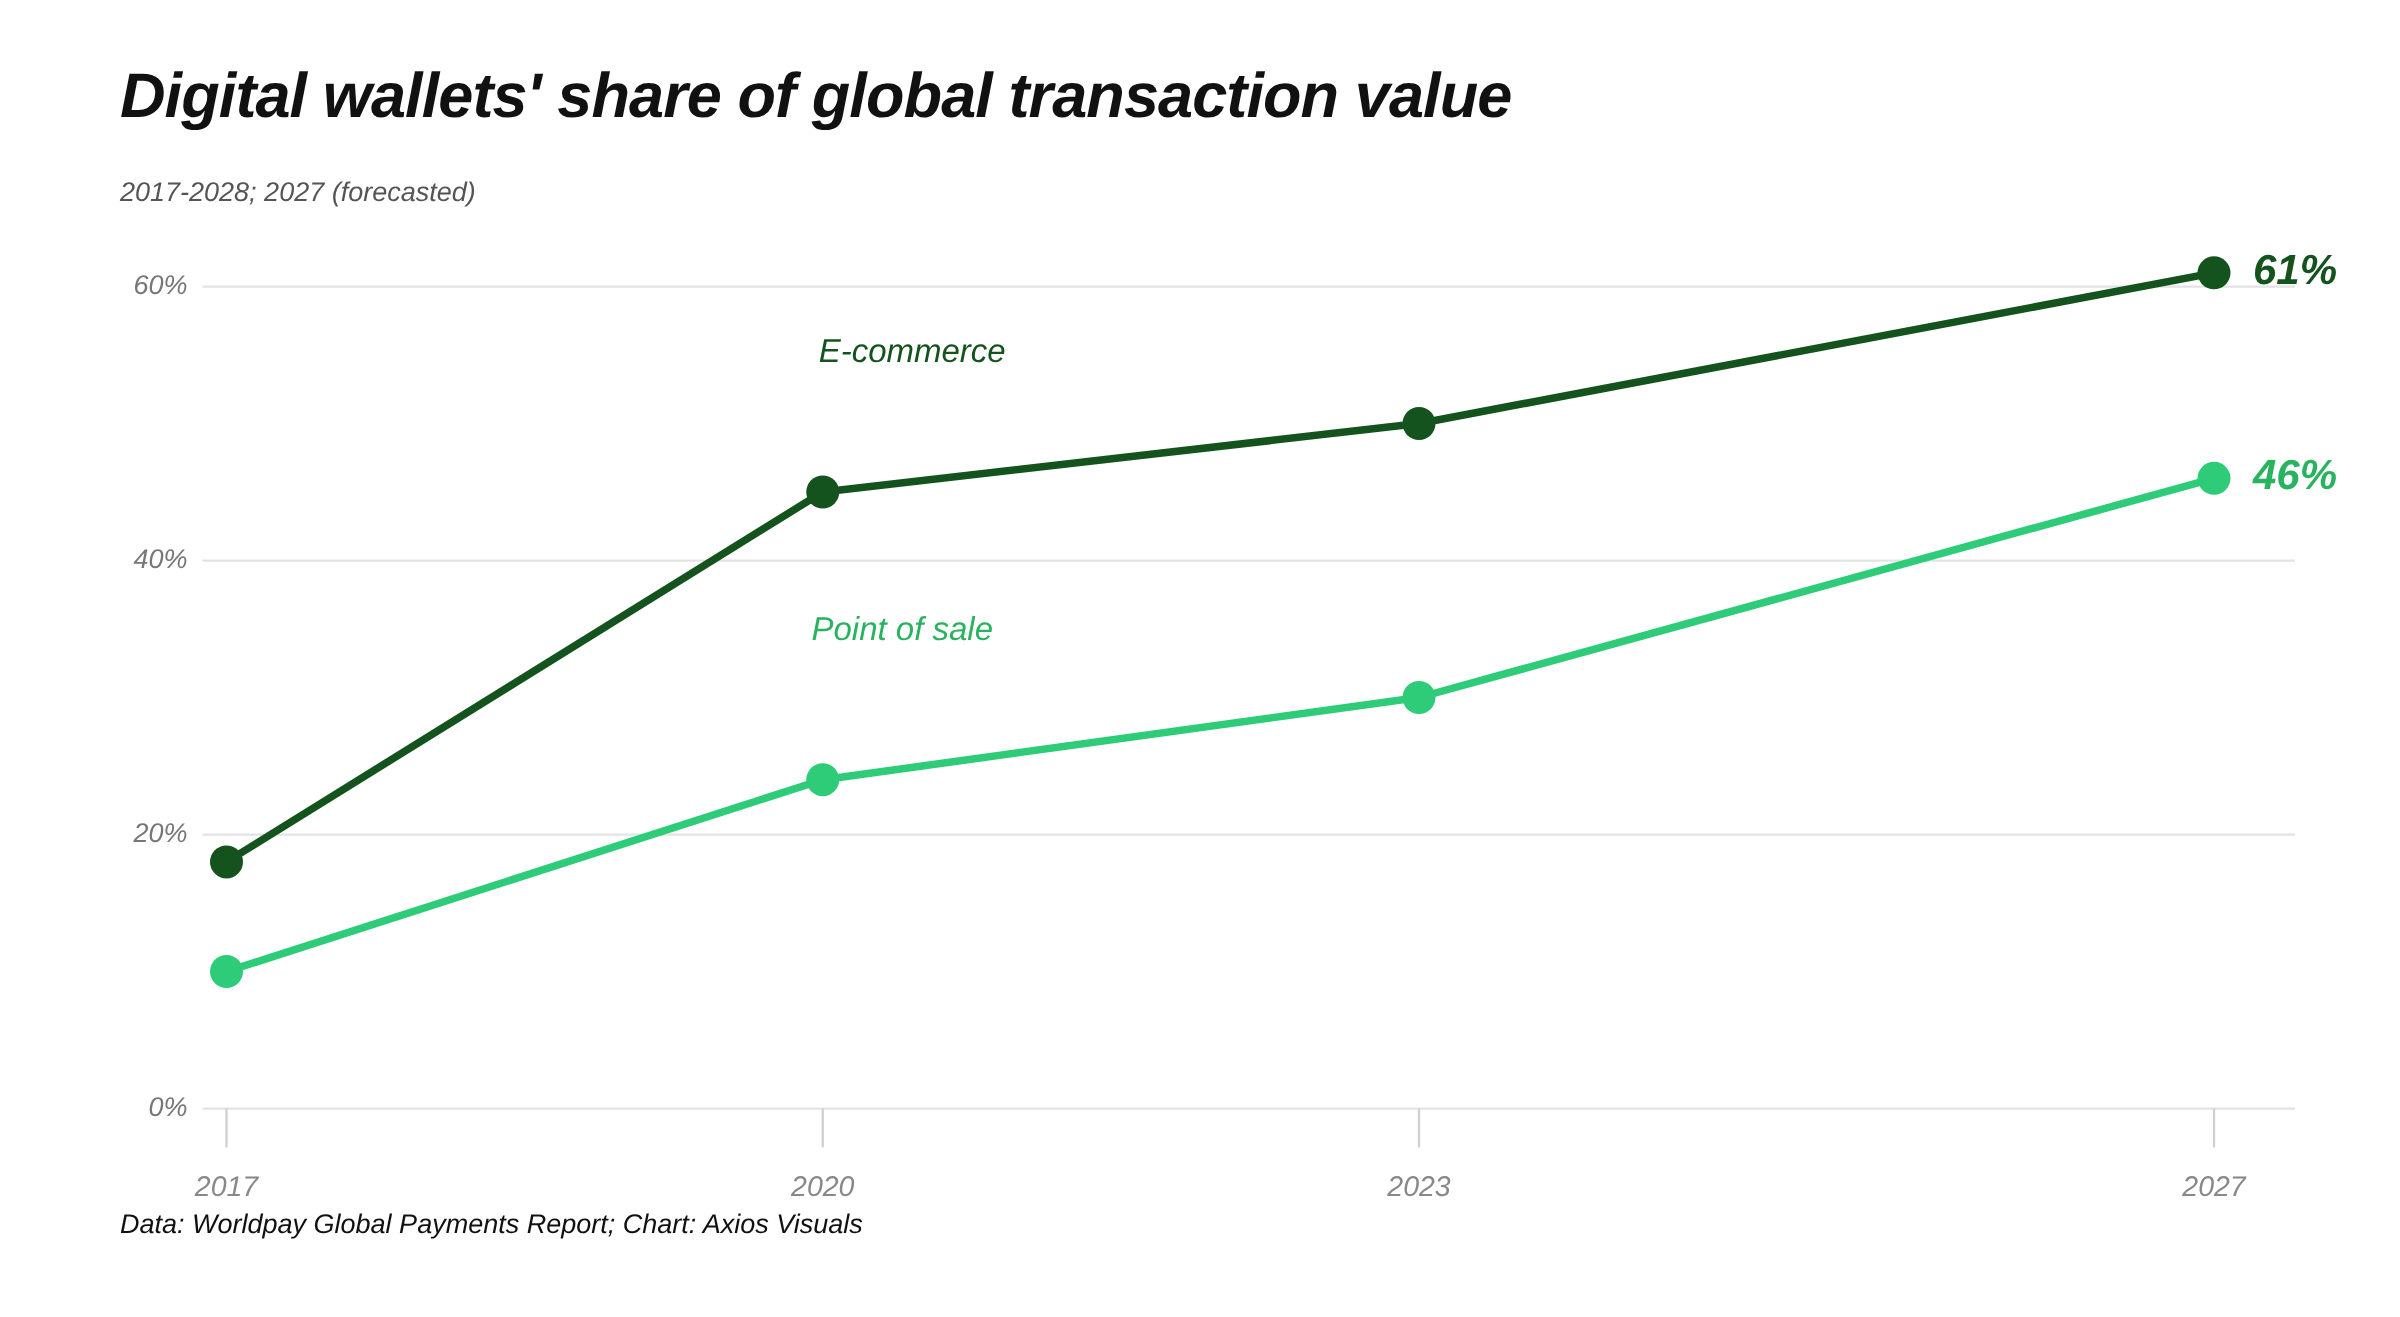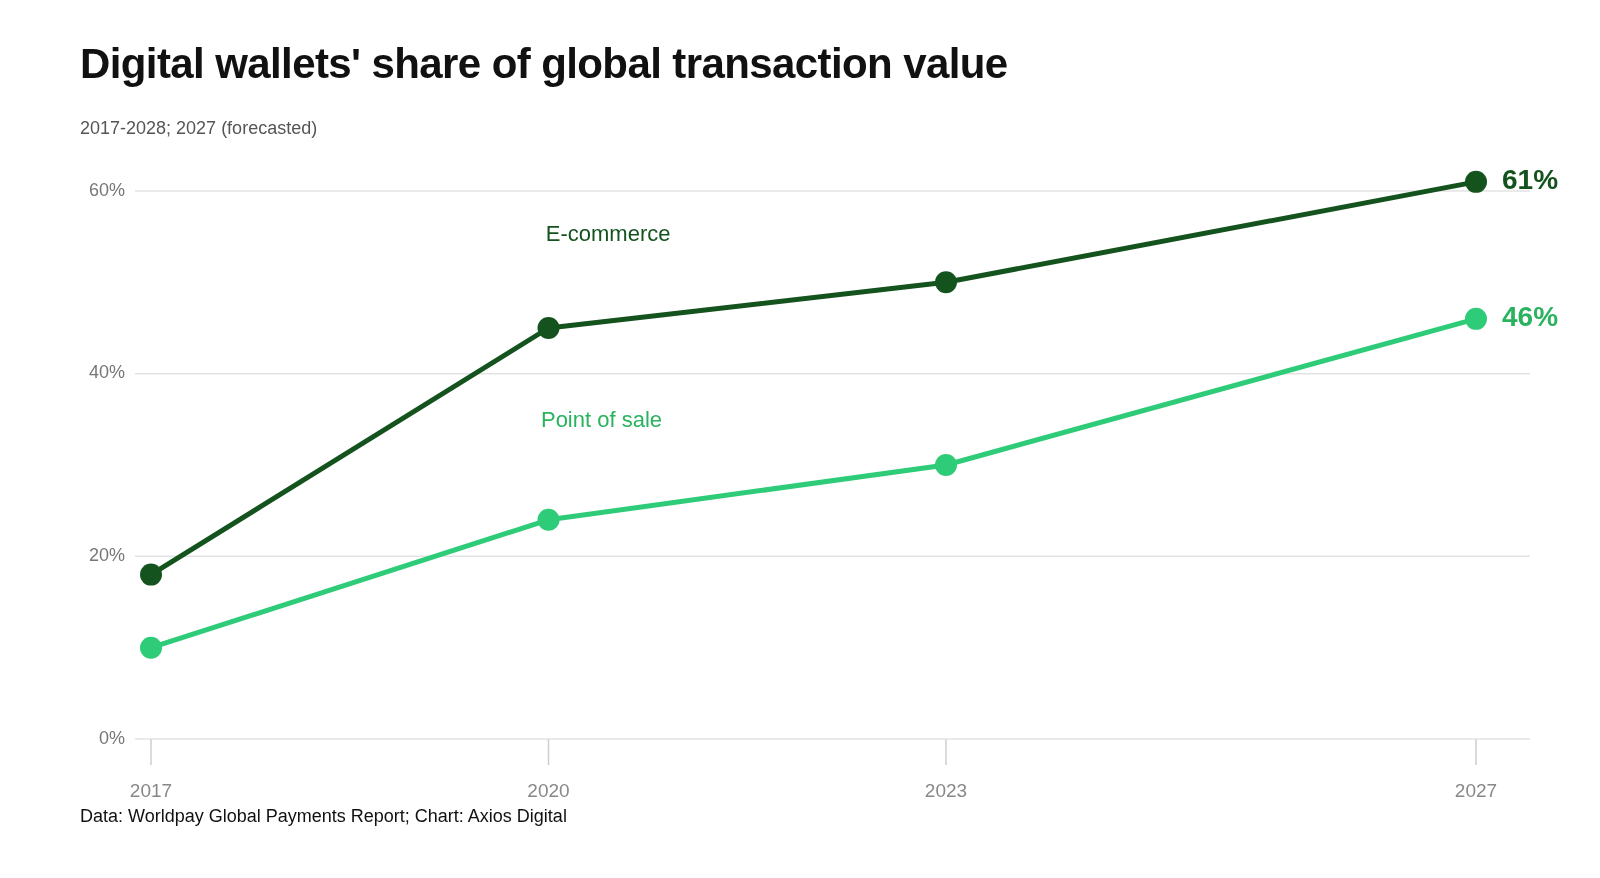--- a/index.html
+++ b/index.html
@@ -15,20 +15,21 @@
     overflow: hidden;
     position: relative;
   }
 
   .chart-card {
     position: absolute;
     left: 0; top: 0;
     width: 1600px;
     height: 629px;
     background: #ffffff;
+    font-style: italic;
   }
 
   .chart-title {
     position: absolute;
     left: 80px;
     top: 40px;
     font-size: 42px;
     font-weight: 700;
     letter-spacing: -0.6px;
     color: #111111;
@@ -135,15 +136,15 @@
         <path d="M151.0 647.7 L548.5 519.8 L946.0 465.0 L1476.0 318.9" class="series-line" stroke="#2ecc78"></path>
         <circle cx="151" cy="647.6666666666666" r="11" class="series-dot" fill="#2ecc78"></circle>
         <circle cx="548.5" cy="519.8" r="11" class="series-dot" fill="#2ecc78"></circle>
         <circle cx="946" cy="465" r="11" class="series-dot" fill="#2ecc78"></circle>
         <circle cx="1476" cy="318.8666666666666" r="11" class="series-dot" fill="#2ecc78"></circle>
         <text x="601.500000000012" y="426.64" class="series-label" fill="#2ab35f">Point of sale</text>
         <text x="1502" y="318.8666666666666" class="end-label" fill="#2ab35f">46%</text>
       </svg>
   </div>
 
-  <div class="chart-footer">Data: Worldpay Global Payments Report; Chart: Axios Digital</div>
+  <div class="chart-footer">Data: Worldpay Global Payments Report; Chart: Axios Visuals</div>
 
 </div>
 
 </body></html>

